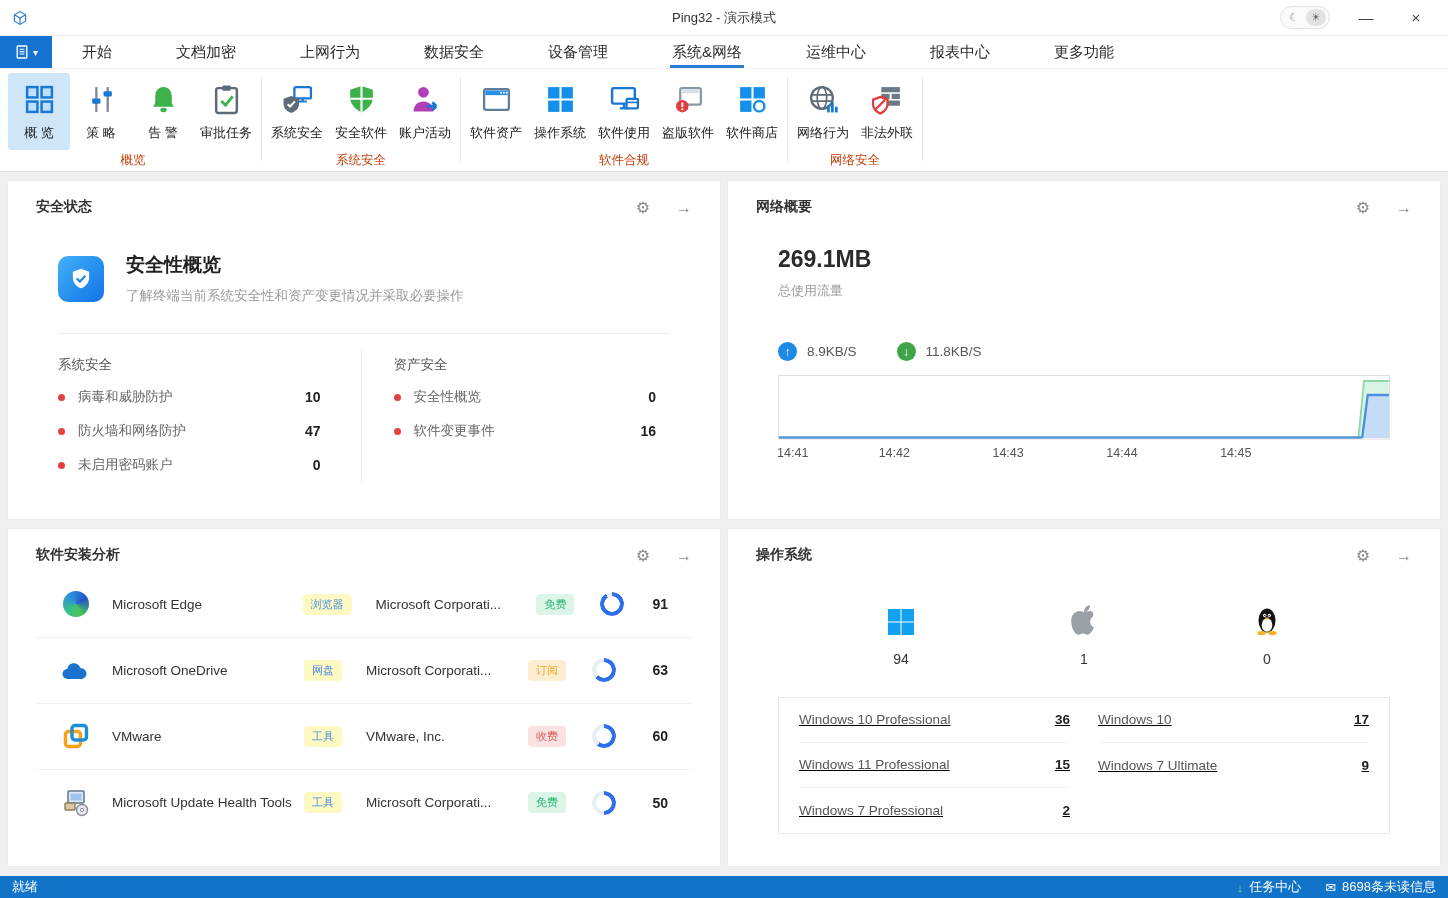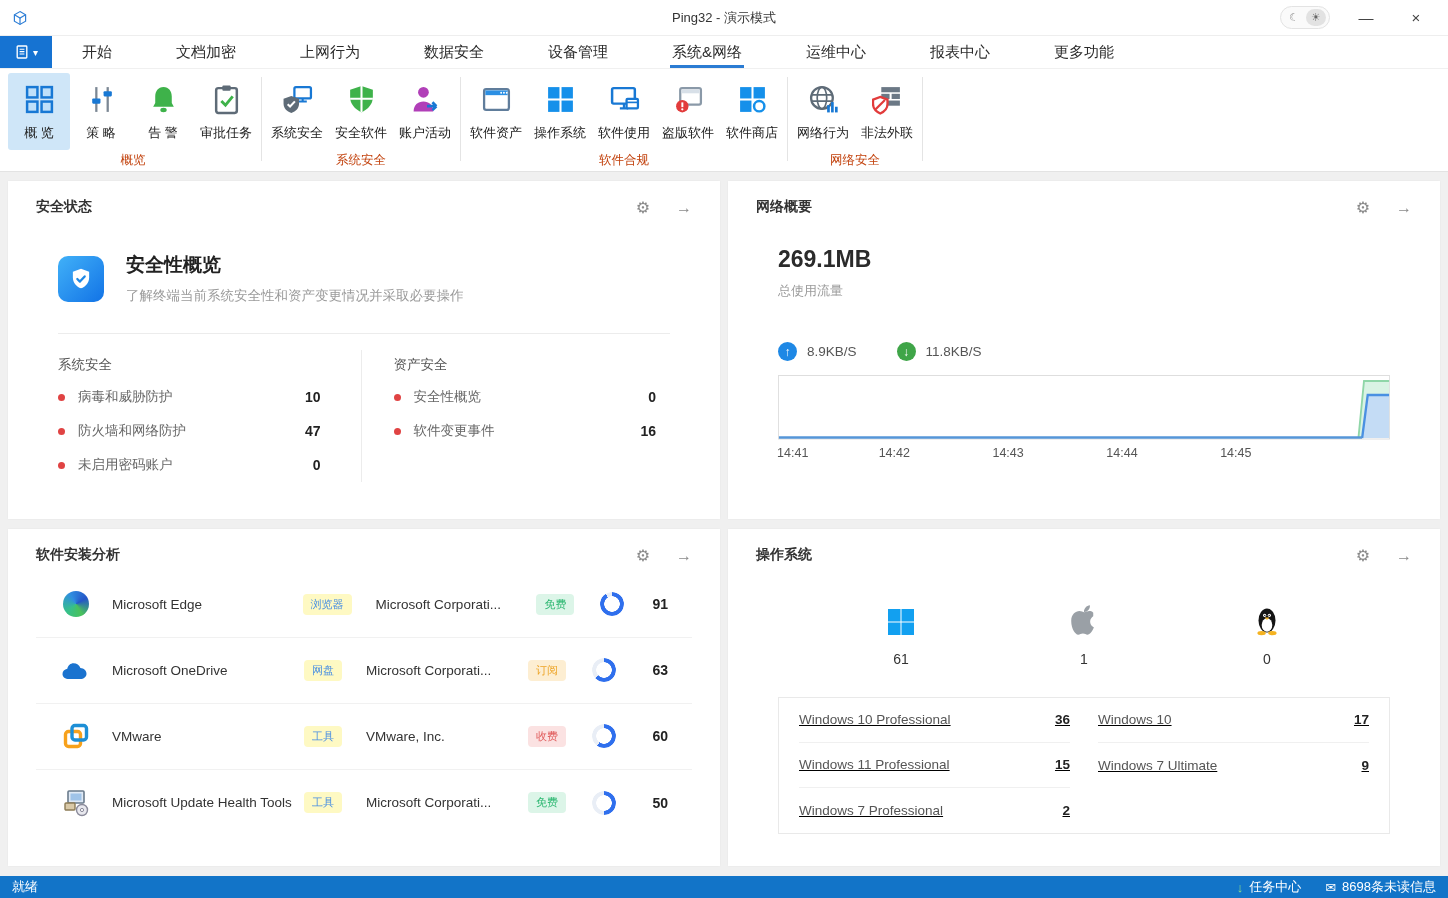--- a/index.html
+++ b/index.html
@@ -504,21 +504,21 @@
       <div class="os-icons">
         <div class="os-item">
           <span class="os-glyph">
             <svg width="28" height="28" viewBox="0 0 28 28" fill="#12a0f0">
                 <rect x="1" y="1" width="12.5" height="12.5"></rect>
                 <rect x="14.5" y="1" width="12.5" height="12.5"></rect>
                 <rect x="1" y="14.5" width="12.5" height="12.5"></rect>
                 <rect x="14.5" y="14.5" width="12.5" height="12.5"></rect>
               </svg>
           </span>
-          <span class="os-count">61</span>
+          <span class="os-count">94</span>
         </div>
         <div class="os-item">
           <span class="os-glyph">
             <svg width="27" height="31" viewBox="0 0 24 28">
                 <path fill="#9aa0a6" d="M19.9 10.1c-.1.1-2.8 1.6-2.8 4.9 0 3.8 3.3 5.2 3.4 5.2-.1.2-.5 1.9-1.8 3.6-1.1 1.5-2.2 3-3.9 3-1.7 0-2.2-1-4.2-1s-2.6 1-4.2 1c-1.7 0-2.9-1.6-4-3.1C1.1 21.8 0 18 0 14.4c0-5.8 3.8-8.9 7.5-8.9 1.7 0 3.2 1.1 4.3 1.1 1 0 2.7-1.2 4.7-1.2.8 0 2.4.1 3.4 1.7zM15.5 4.6c.8-1 1.4-2.4 1.4-3.8 0-.2 0-.4-.1-.6-1.3.1-2.9.9-3.8 2-.7.8-1.5 2.2-1.5 3.6 0 .2 0 .4.1.5.1 0 .2.1.3.1 1.2 0 2.7-.8 3.6-1.8z"></path>
               </svg>
           </span>
           <span class="os-count">1</span>
         </div>
         <div class="os-item">

